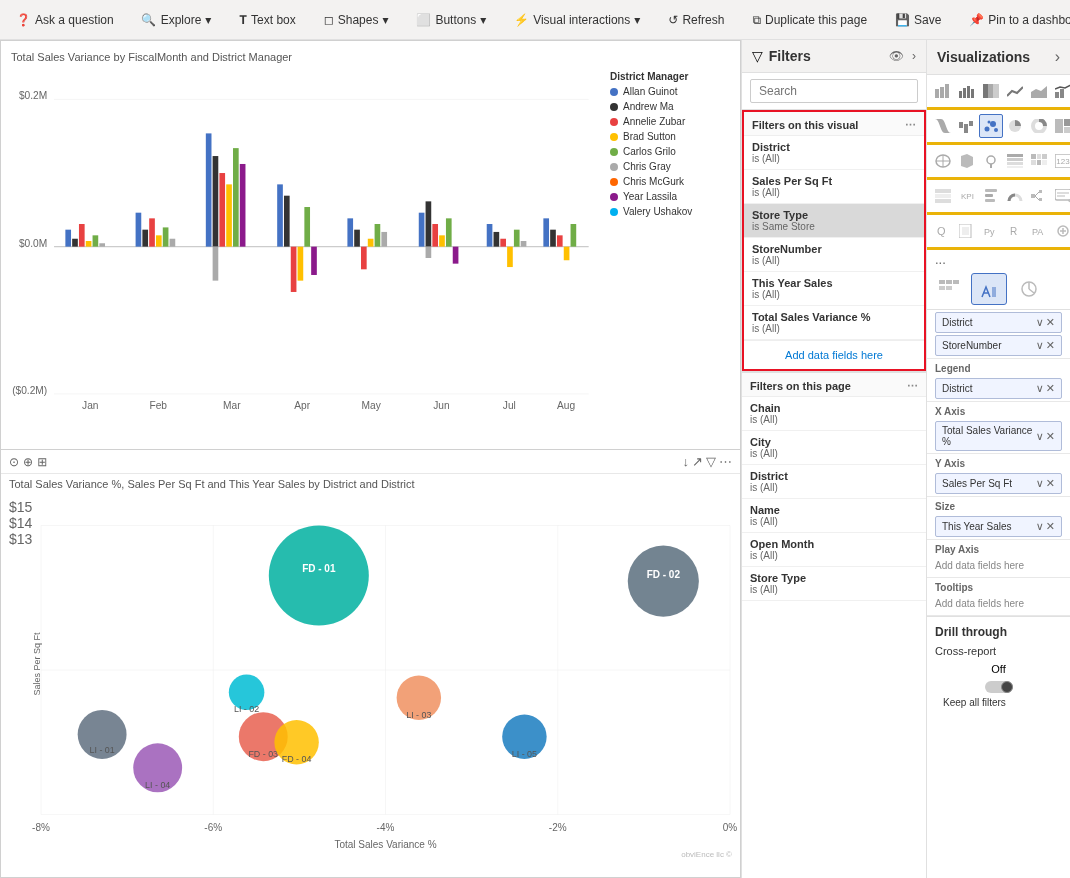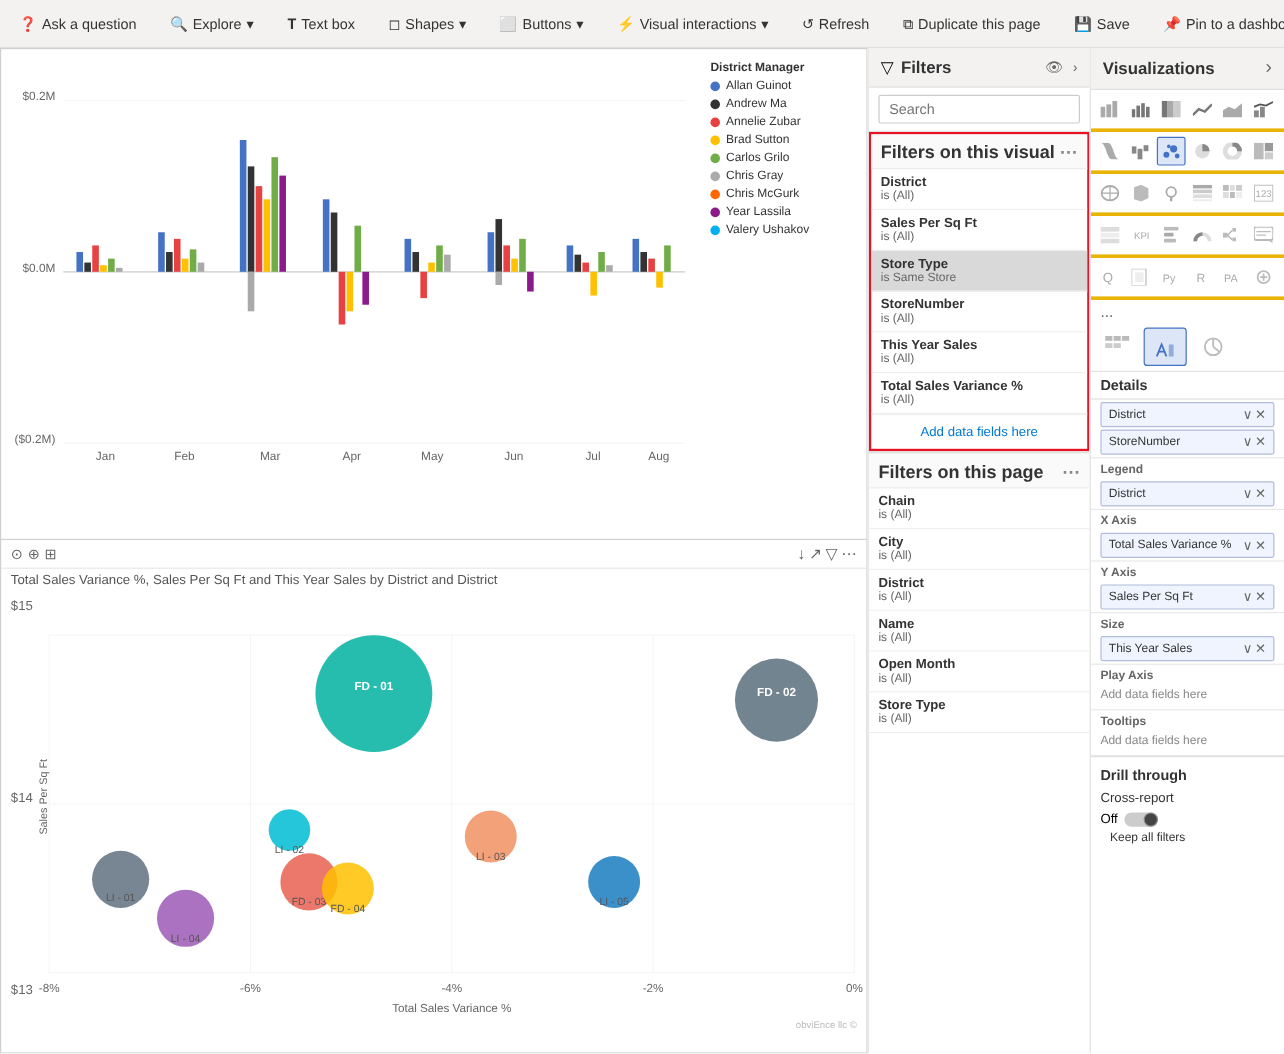--- a/index.html
+++ b/index.html
@@ -168,21 +168,21 @@
       font-size: 12px;
     }
     .filters-content {
       flex: 1;
       overflow-y: auto;
     }
     .filter-section-header {
       display: flex;
       align-items: center;
       padding: 6px 8px 4px;
-      font-size: 15px;
+      font-size: 11px;
       font-weight: 600;
       color: #333;
       background: #fafafa;
       border-bottom: 1px solid #eee;
     }
     .filter-section-dots {
       margin-left: auto;
       color: #888;
       cursor: pointer;
     }
@@ -214,21 +214,21 @@
       color: #0078d4;
       cursor: pointer;
       border-top: 1px solid #eee;
     }
     .page-filters-section {
       border-top: 2px solid #e0e0e0;
     }
 
     
     .viz-panel {
-      width: 162px;
+      width: 144px;
       background: #fff;
       border-left: 1px solid #e0e0e0;
       display: flex;
       flex-direction: column;
       overflow-y: auto;
     }
     .viz-header {
       display: flex;
       align-items: center;
       padding: 8px 10px;
@@ -391,22 +391,21 @@
       white-space: nowrap;
       transform-origin: center;
     }
     .y-axis-ticks {
       position: absolute;
       left: 8px;
       top: 5px;
       bottom: 30px;
       display: flex;
       flex-direction: column;
-      justify-content: space-between;
-      font-size: 11px;
+      font-size: 14px;
       color: #666;
     }
     .watermark {
       position: absolute;
       bottom: 2px;
       right: 8px;
       font-size: 8px;
       color: #bbb;
       margin-left: 19px;
     }
@@ -468,20 +467,21 @@
     <span>📌</span>
     <span>Pin to a dashbo...</span>
   </button>
 </div>
 
 <div class="main-layout">
 
   <div class="canvas-area">
 
     <div class="chart-top">
+      <div class="chart-title">Total Sales Variance by FiscalMonth and District Manager</div>
       <div class="chart-content-top">
         <div class="chart-bars-area">
           <svg class="bar-chart-svg" viewBox="0 0 520 300">
 
             <text x="32" y="25" font-size="9" fill="#666" text-anchor="end">$0.2M</text>
             <text x="32" y="155" font-size="9" fill="#666" text-anchor="end">$0.0M</text>
             <text x="32" y="285" font-size="9" fill="#666" text-anchor="end">($0.2M)</text>
 
             <line x1="38" y1="155" x2="510" y2="155" stroke="#ccc" stroke-width="1"></line>
 
@@ -985,21 +985,20 @@
       </div>
       <div class="viz-big-icon">
         <svg width="22" height="20" viewBox="0 0 22 20">
           <circle cx="11" cy="10" r="7" fill="none" stroke="#bbb" stroke-width="1.5"></circle>
           <line x1="11" y1="3" x2="11" y2="10" stroke="#bbb" stroke-width="1.5"></line>
           <line x1="11" y1="10" x2="16" y2="14" stroke="#bbb" stroke-width="1.5"></line>
         </svg>
       </div>
     </div>
 
-    <div class="details-label">Details</div>
 
     <div class="field-section">
       <div class="field-well filled">
         <span class="field-well-text">District</span>
         <div class="field-well-icons">
           <span>∨</span>
           <span>✕</span>
         </div>
       </div>
       <div class="field-well filled">
@@ -1067,21 +1066,21 @@
       <div class="field-add">
         <span>Add data fields here</span>
       </div>
     </div>
 
     <div class="drill-section">
       <div class="drill-title">Drill through</div>
       <div class="drill-row">
         <span>Cross-report</span>
       </div>
-      <div class="drill-toggle" style="margin-top:6px;display:flex;align-items:center;gap:6px;">
+      <div class="drill-toggle" style="margin-top:6px;display:flex;align-items:center;gap:6px;flex-direction:column;">
         <span style="font-size:11px;">Off</span>
         <div class="toggle-track">
           <div class="toggle-thumb"></div>
         </div>
       </div>
       <div class="keep-filters-text">
         <span>Keep all filters</span>
       </div>
     </div>
 

